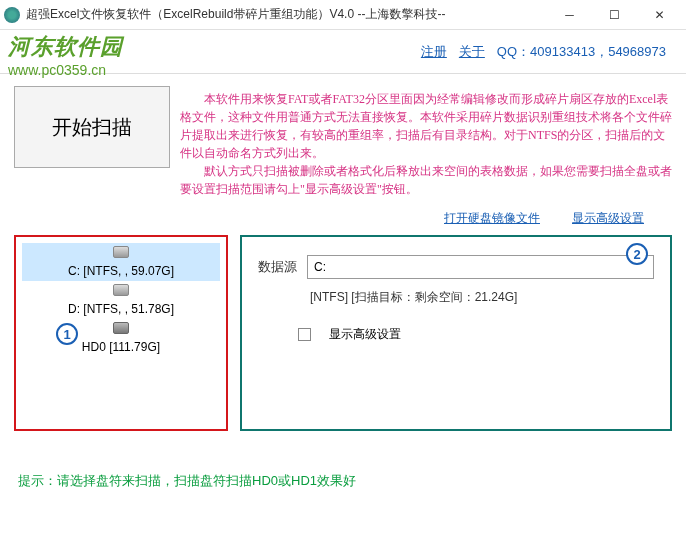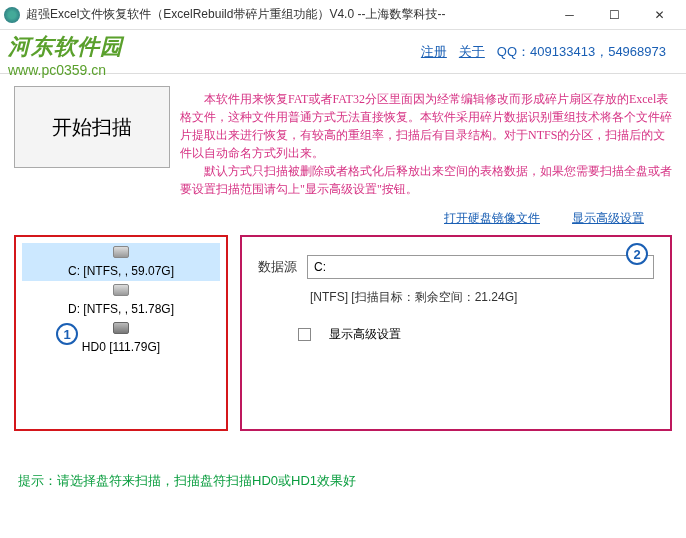--- a/index.html
+++ b/index.html
@@ -32,21 +32,21 @@
     .content-row { display: flex; gap: 12px; }
     
     .drive-panel { width: 214px; height: 196px; border: 2px solid #d4161b; padding: 6px; position: relative; background: #fff; }
     .drive-item { display: flex; align-items: center; padding: 3px 4px; gap: 6px; cursor: pointer; font-size: 12px; flex-direction: column; }
     .drive-item.selected { background: #cce8ff; }
     .drive-icon { width: 16px; height: 12px; background: linear-gradient(#ddd, #999); border-radius: 2px; border: 1px solid #888; }
     .hd-icon { width: 16px; height: 12px; background: linear-gradient(#bbb, #777); border-radius: 2px; border: 1px solid #666; }
     .badge { position: absolute; width: 22px; height: 22px; border: 2px solid #1a5fb4; border-radius: 50%; background: #fff; color: #1a5fb4; font-weight: bold; display: flex; align-items: center; justify-content: center; font-size: 13px; }
     .badge-1 { left: 40px; top: 86px; }
     
-    .source-panel { flex: 1; height: 196px; border: 2px solid #be185d; padding: 18px 16px; position: relative; background: #fff; }
+    .source-panel { flex: 1; height: 196px; border: 2px solid #0f766e; padding: 18px 16px; position: relative; background: #fff; }
     .source-row { display: flex; align-items: center; gap: 10px; margin-bottom: 10px; position: relative; }
     .source-label { font-size: 13px; color: #333; }
     .source-input { flex: 1; height: 24px; border: 1px solid #999; padding: 0 6px; font-size: 12px; }
     .source-info { margin-left: 52px; font-size: 12px; color: #333; margin-bottom: 20px; }
     .checkbox-row { margin-left: 40px; display: flex; align-items: center; gap: 18px; }
     .checkbox { width: 13px; height: 13px; border: 1px solid #888; background: #fff; cursor: pointer; }
     .badge-2 { right: 6px; top: -12px; }
     
     .tip { position: absolute; bottom: 48px; left: 18px; font-size: 13px; color: #0a9d3f; }
   </style>

